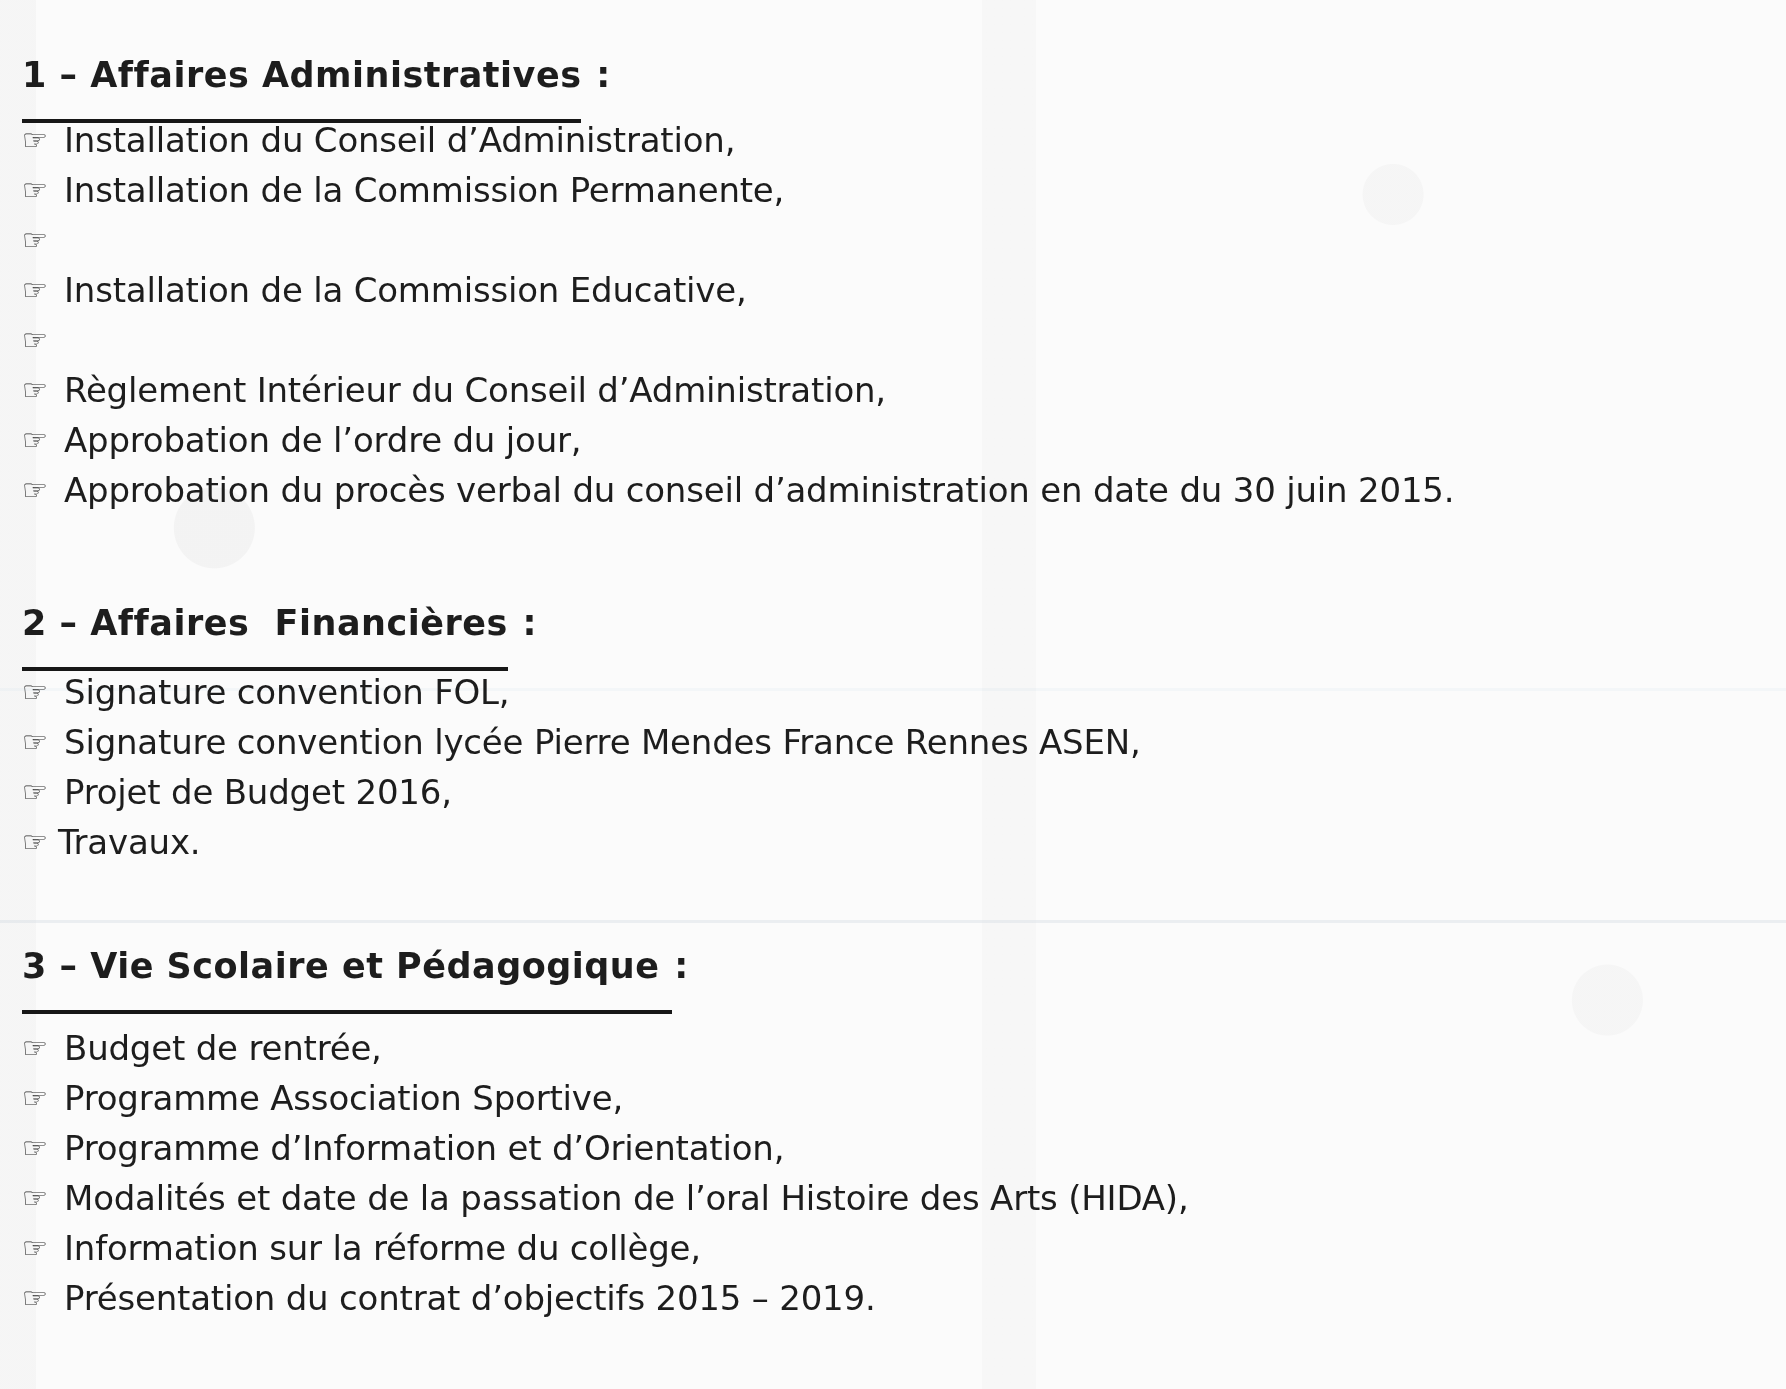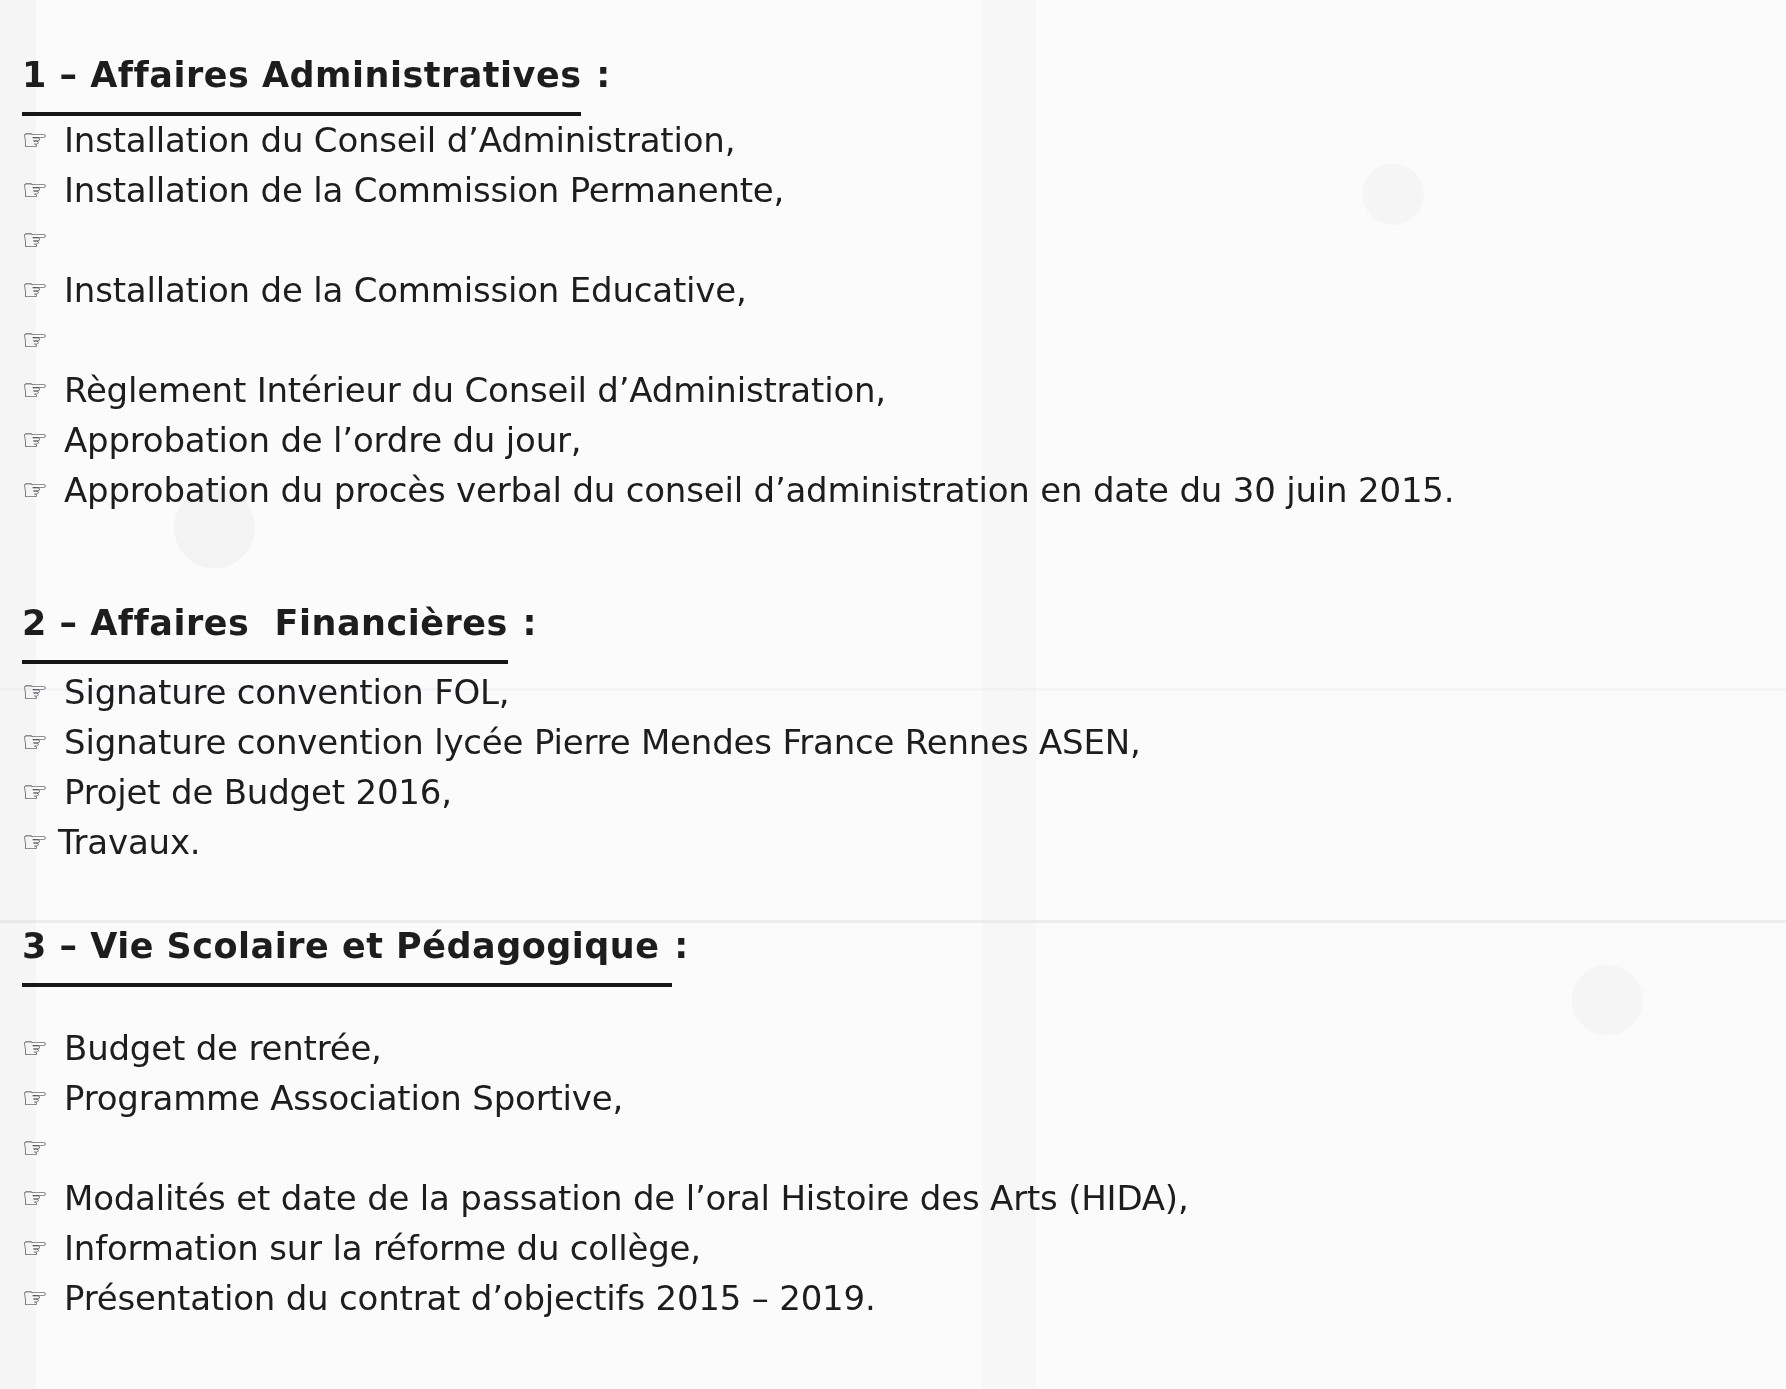--- a/index.html
+++ b/index.html
@@ -41,21 +41,21 @@
     position: absolute;
     left: 22px;
     white-space: pre;
     font-size: 35px;
     font-weight: bold;
     letter-spacing: 0.5px;
   }
   .heading-underlined {
     display: inline-block;
     border-bottom: 4px solid #171717;
-    padding-bottom: 17px;
+    padding-bottom: 24px;
     white-space: pre;
   }
   .heading-colon {
     display: inline-block;
     white-space: pre;
     padding-left: 2px;
   }
   .item-list {
     position: absolute;
     left: 22px;
@@ -79,21 +79,21 @@
   .item-text {
     flex: 1 1 auto;
     white-space: nowrap;
   }
   
   #list-1 { top: 118px; }
   #list-2 { top: 670px; }
   #list-3 { top: 1026px; }
   #heading-1 { top: 26px; }
   #heading-2 { top: 574px; }
-  #heading-3 { top: 897px; }
+  #heading-3 { top: 917px; }
 </style>
 </head>
 <body>
 
 <div class="page">
 
   <div class="scan-streak" style="top: 920px;"></div>
   <div class="scan-streak" style="top: 688px; background: rgba(215,228,235,0.22);"></div>
 
   <h2 class="section-heading" id="heading-1"><span class="heading-underlined">1 – Affaires Administratives</span><span class="heading-colon"> :</span></h2>
@@ -158,20 +158,21 @@
     <div class="item">
       <span class="bullet">☞</span>
       <span class="item-text">Budget de rentrée,</span>
     </div>
     <div class="item">
       <span class="bullet">☞</span>
       <span class="item-text">Programme Association Sportive,</span>
     </div>
     <div class="item">
       <span class="bullet">☞</span>
+      <span class="item-text">Programme d’Information et d’Orientation,</span>
     </div>
     <div class="item">
       <span class="bullet">☞</span>
       <span class="item-text">Modalités et date de la passation de l’oral Histoire des Arts (HIDA),</span>
     </div>
     <div class="item">
       <span class="bullet">☞</span>
       <span class="item-text">Information sur la réforme du collège,</span>
     </div>
     <div class="item">

